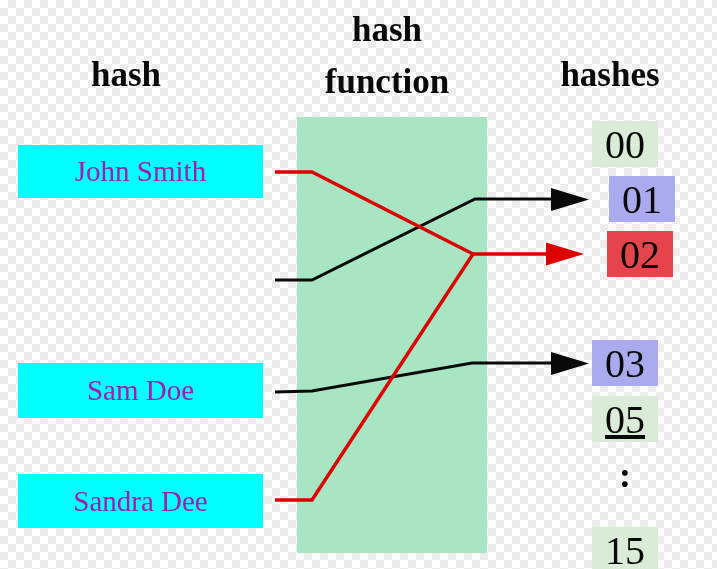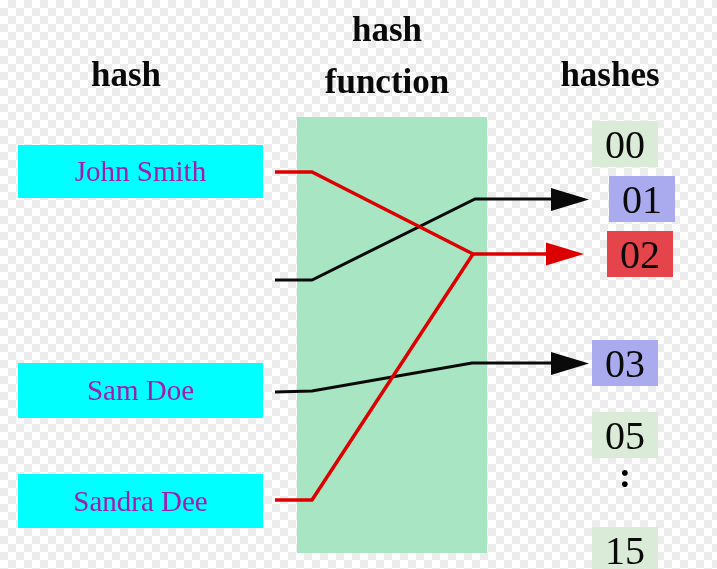--- a/index.html
+++ b/index.html
@@ -92,17 +92,17 @@
   </svg>
 
   <div class="keybox" style="top:145px;height:53px;">John Smith</div>
   <div class="keybox" style="top:363px;height:55px;">Sam Doe</div>
   <div class="keybox" style="top:474px;">Sandra Dee</div>
 
   <div class="slot slot-empty" style="top:121px;">00</div>
   <div class="slot slot-occupied" style="top:176px;margin-left:17px;">01</div>
   <div class="slot slot-collision" style="top:231px;">02</div>
   <div class="slot slot-occupied" style="top:340px;">03</div>
-  <div class="slot slot-empty" style="top:412px;">05</div>
+  <div class="slot slot-empty" style="top:396px;text-decoration:underline;">05</div>
   <div class="ellipsis">:</div>
   <div class="slot slot-empty" style="top:503px;margin-top:24px;">15</div>
 
 </div>
 
 </body></html>

